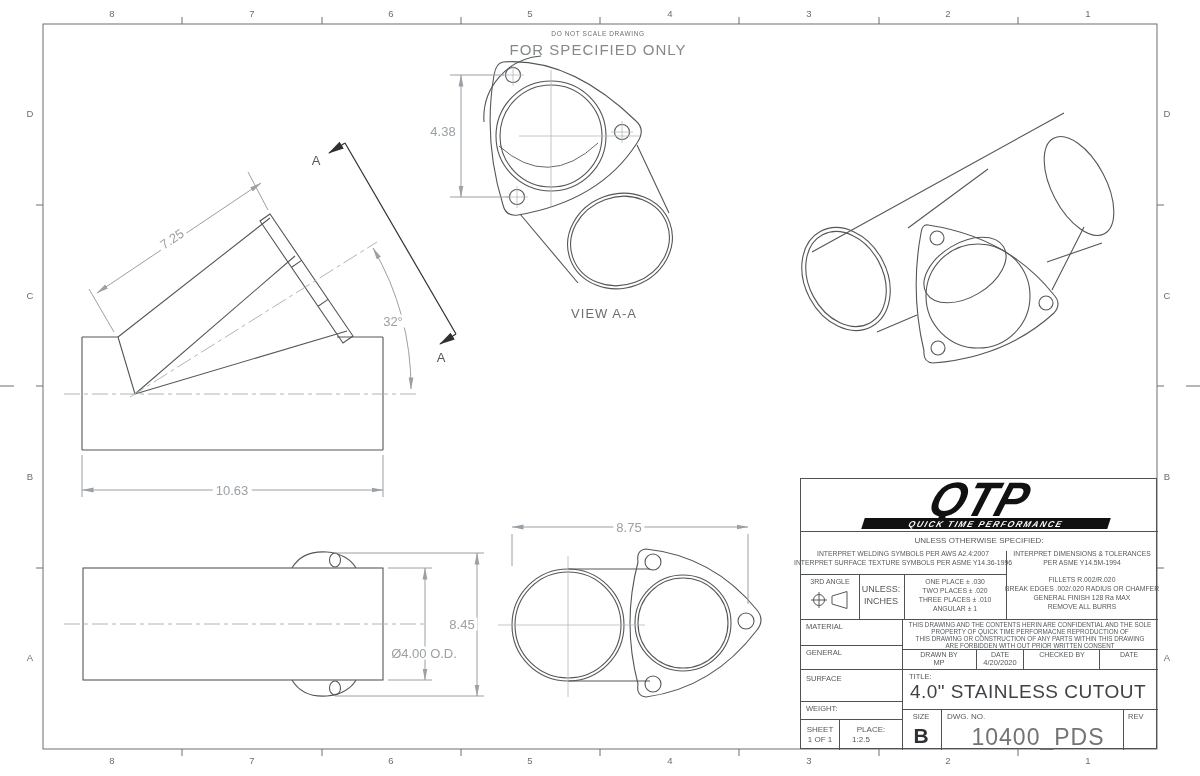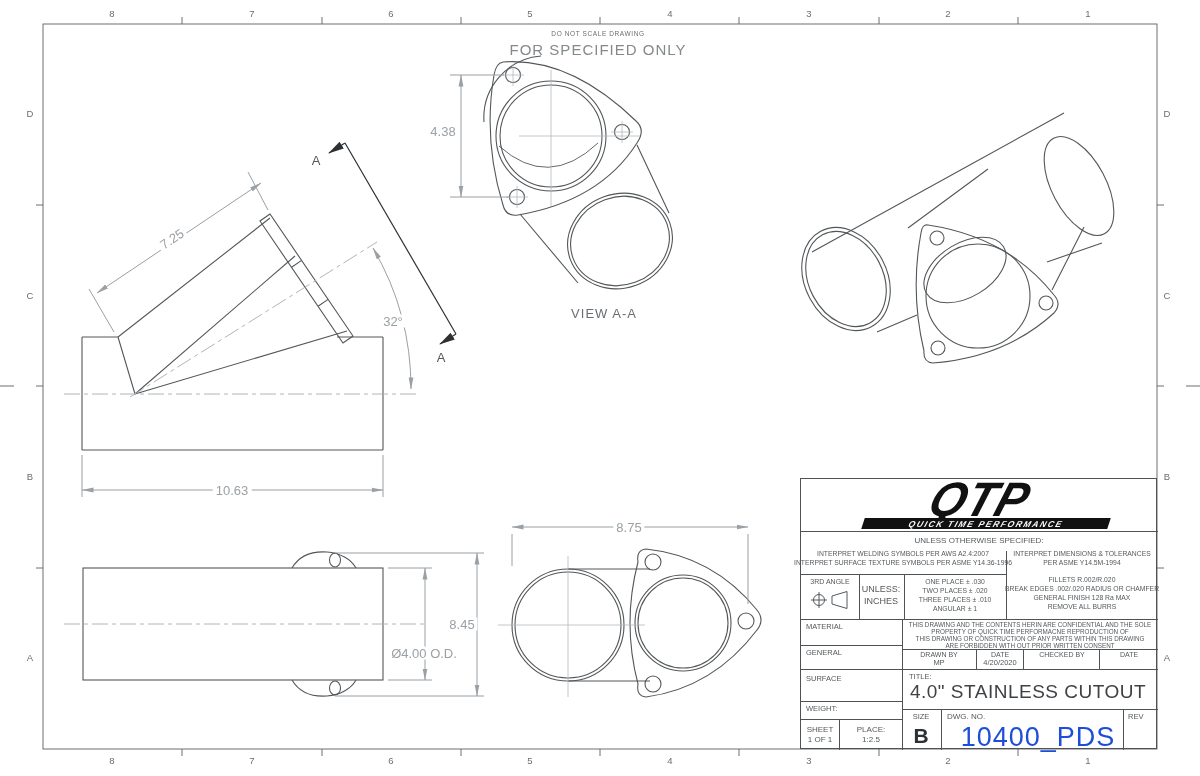--- a/index.html
+++ b/index.html
@@ -19,21 +19,21 @@
   
   #tb{position:absolute;left:800px;top:478px;width:357px;height:271px;
       border:1px solid #4f5356;box-sizing:border-box;background:#fff;color:#54585b;}
   .hl,.vl{position:absolute;background:#4f5356;}
   .hl{height:1px;} .vl{width:1px;}
   .tc{position:absolute;transform:translate(-50%,-50%);white-space:nowrap;line-height:1;}
   .lbl{position:absolute;white-space:nowrap;line-height:1;font-size:7.5px;color:#54585b;}
   .t7{font-size:7px;} .t68{font-size:6.8px;} .t63{font-size:6.3px;} .t8{font-size:8px;}
   .t9{font-size:9px;} .t75{font-size:7.5px;}
   .big-title{font-size:19px;color:#3f4245;letter-spacing:.5px;}
-  .big-dwg{font-size:27px;color:#1d4ed8;letter-spacing:1px;}
+  .big-dwg{font-size:23px;color:#737373;letter-spacing:1px;}
   .big-size{font-size:21px;font-weight:bold;color:#2e3133;}
   .qtp-word{position:absolute;left:50%;top:20px;transform:translate(-50%,-50%) skewX(-18deg) scaleY(1.05);
             font-size:46px;font-weight:bold;font-style:italic;color:#111;letter-spacing:1px;}
   .qtp-bar{position:absolute;left:62px;top:39px;width:246px;height:11px;background:#111;
            transform:skewX(-18deg);display:flex;align-items:center;justify-content:center;}
   .qtp-tag{color:#fff;font-size:8.5px;font-weight:bold;font-style:italic;letter-spacing:1.6px;white-space:nowrap;}
 </style>
 </head>
 <body>
 
@@ -251,21 +251,21 @@
   <div class="tc t68" style="left:281px;top:119px">GENERAL FINISH 128 Ra MAX</div>
   <div class="tc t68" style="left:281px;top:128px">REMOVE ALL BURRS</div>
 
   <div class="lbl" style="left:5px;top:144px">MATERIAL</div>
   <div class="lbl" style="left:5px;top:170px">GENERAL</div>
   <div class="lbl" style="left:5px;top:196px">SURFACE</div>
   <div class="lbl" style="left:5px;top:226px">WEIGHT:</div>
   <div class="tc t8" style="left:19px;top:251px">SHEET</div>
   <div class="tc t8" style="left:19px;top:261px">1 OF 1</div>
   <div class="tc t8" style="left:70px;top:251px">PLACE:</div>
-  <div class="tc t8" style="left:70px;top:261px">1:2.5</div>
+  <div class="tc t8" style="left:60px;top:261px">1:2.5</div>
 
   <div class="tc t63" style="left:229px;top:146px">THIS DRAWING AND THE CONTENTS HERIN ARE CONFIDENTIAL AND THE SOLE</div>
   <div class="tc t63" style="left:229px;top:153px">PROPERTY OF QUICK TIME PERFORMACNE REPRODUCTION OF</div>
   <div class="tc t63" style="left:229px;top:160px">THIS DRAWING OR CONSTRUCTION OF ANY PARTS WITHIN THIS DRAWING</div>
   <div class="tc t63" style="left:229px;top:167px">ARE FORBIDDEN WITH OUT PRIOR WRITTEN CONSENT</div>
 
   <div class="tc t7" style="left:138px;top:175px">DRAWN BY</div>
   <div class="tc t7" style="left:199px;top:175px">DATE</div>
   <div class="tc t7" style="left:261px;top:175px">CHECKED BY</div>
   <div class="tc t7" style="left:328px;top:175px">DATE</div>

